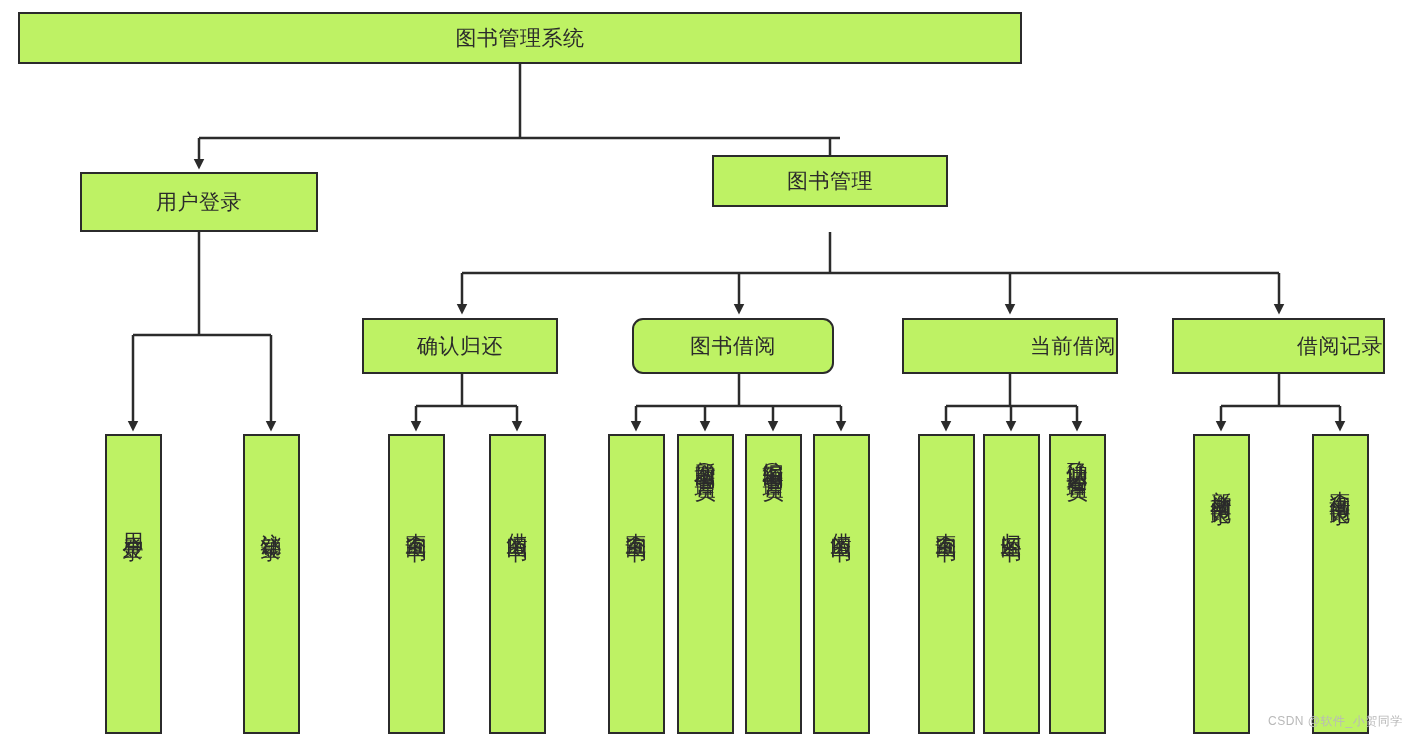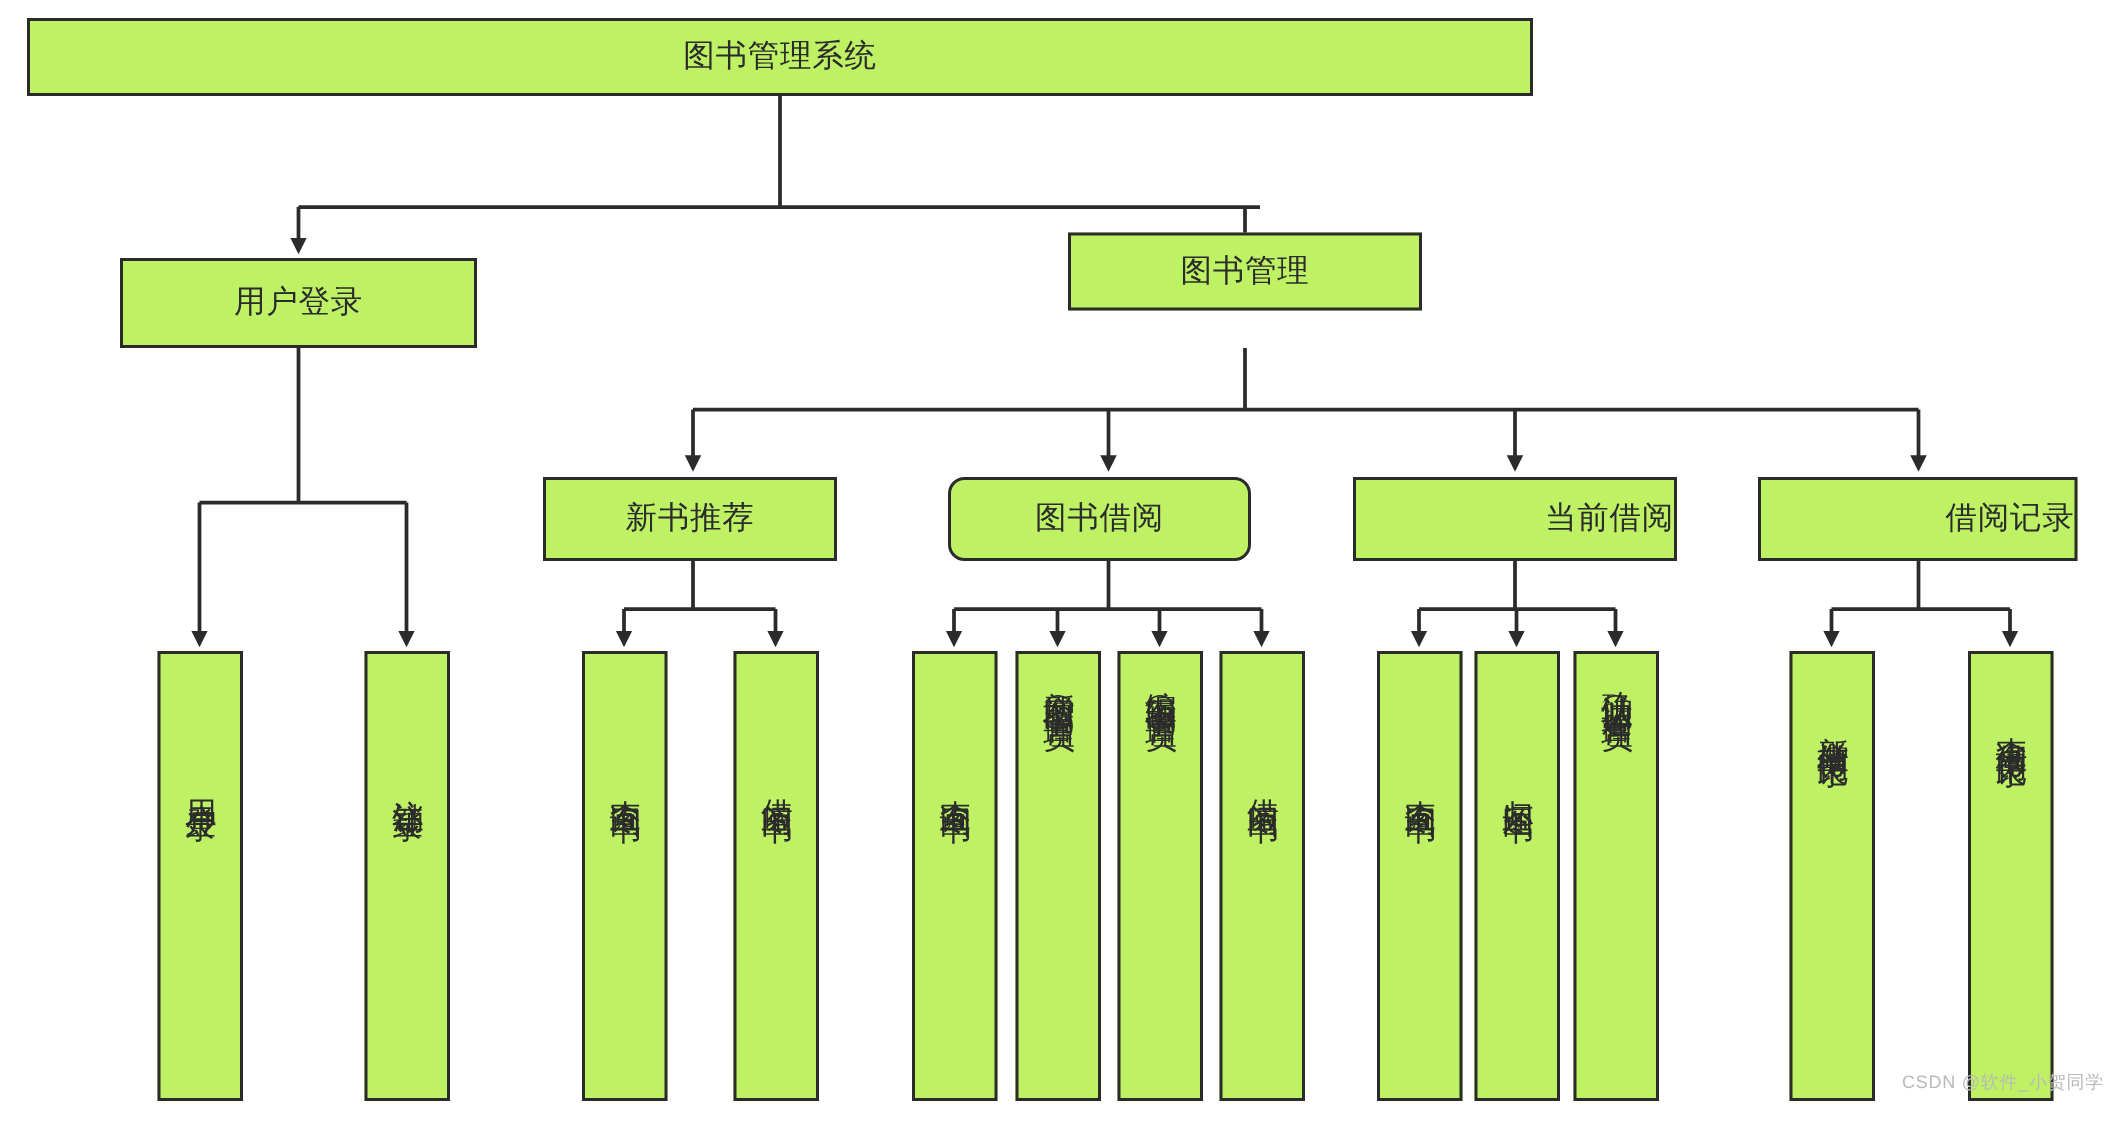--- a/index.html
+++ b/index.html
@@ -126,21 +126,21 @@
 
 <div class="node-box" style="left:80px; top:172px; width:238px; height:60px;">
   <span class="node-label">用户登录</span>
 </div>
 
 <div class="node-box" style="left:712px; top:155px; width:236px; height:52px;">
   <span class="node-label">图书管理</span>
 </div>
 
 <div class="node-box" style="left:362px; top:318px; width:196px; height:56px;">
-  <span class="node-label">新书推荐</span>
+  <span class="node-label">确认归还</span>
 </div>
 
 <div class="node-box" style="left:632px; top:318px; width:202px; height:56px;border-radius:11px;">
   <span class="node-label">图书借阅</span>
 </div>
 
 <div class="node-box" style="left:902px; top:318px; width:216px; height:56px;justify-content:flex-end;">
   <span class="node-label">当前借阅</span>
 </div>
 

